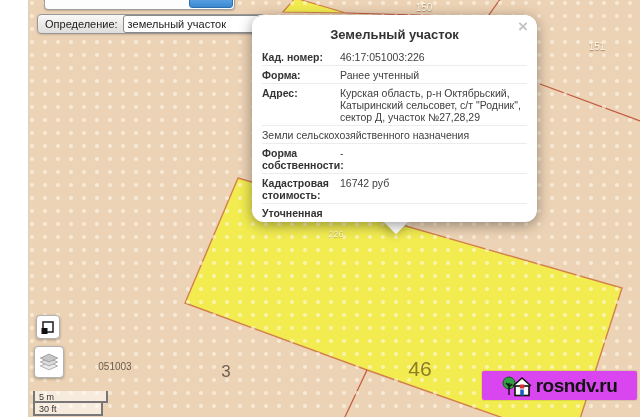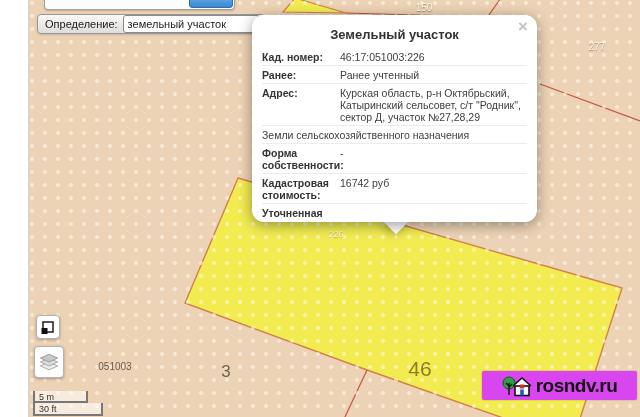--- a/index.html
+++ b/index.html
@@ -59,21 +59,21 @@
   
   .tool-btn{position:absolute;background:#fff;border:1px solid #b2b2b2;border-radius:4px;
     box-shadow:0 1px 3px rgba(0,0,0,.3);display:flex;align-items:center;justify-content:center;cursor:pointer;}
   .btn-area{left:36px;top:315px;width:22px;height:22px;}
   .btn-layers{left:34px;top:346px;width:28px;height:30px;}
 
   
   .scale{position:absolute;left:33px;font-size:9px;line-height:10px;color:#333;
     background:rgba(255,255,255,.55);border:2px solid #777;border-top:none;
     padding:1px 0 0 4px;box-sizing:border-box;white-space:nowrap;}
-  .scale-m{top:391px;width:55px;height:12px;}
+  .scale-m{top:391px;width:75px;height:12px;}
   .scale-ft{top:403px;width:70px;height:13px;}
 
   
   .attribution{position:absolute;right:0;bottom:0;height:14px;padding:1px 5px 0 5px;
     background:rgba(255,255,255,.72);font-size:10px;line-height:12px;color:#333;white-space:nowrap;}
   .attribution a{color:#0078a8;text-decoration:none;}
 
   
   .watermark{position:absolute;left:482px;top:371px;width:155px;height:29px;background:#d946ef;
     display:flex;align-items:center;justify-content:center;gap:4px;border-radius:2px;
@@ -94,21 +94,21 @@
 
       <line x1="317" y1="13" x2="457" y2="17" stroke="#c2573f" stroke-width="1"></line>
       <line x1="472" y1="-2" x2="457" y2="19" stroke="#c2573f" stroke-width="1.2"></line>
       <line x1="511" y1="84" x2="611" y2="121" stroke="#c2573f" stroke-width="1.2"></line>
       <line x1="338" y1="370" x2="315" y2="419" stroke="#c2573f" stroke-width="1.2"></line>
     </svg>
     <div class="dots"></div>
   </div>
 
   <span class="mlabel lab-quarter" style="left:424px;top:2px;">150</span>
-  <span class="mlabel lab-quarter" style="left:597px;top:41px;">277</span>
+  <span class="mlabel lab-quarter" style="left:597px;top:41px;">151</span>
   <span class="mlabel lab-226" style="left:336px;top:229px;">226</span>
   <span class="mlabel lab-code" style="left:115px;top:361px;">051003</span>
   <span class="mlabel lab-17" style="left:226px;top:362px;">3</span>
   <span class="mlabel lab-46" style="left:420px;top:357px;">46</span>
 
   <div class="left-strip"></div>
 
   <div class="searchbar">
     <div class="go"></div>
   </div>
@@ -123,21 +123,21 @@
 
   <div class="popup-tail"></div>
   <div class="popup">
     <span class="close">×</span>
     <h3>Земельный участок</h3>
     <div class="prow">
       <div class="plabel">Кад. номер:</div>
       <div class="pvalue">46:17:051003:226</div>
     </div>
     <div class="prow">
-      <div class="plabel">Ранее:</div>
+      <div class="plabel">Форма:</div>
       <div class="pvalue">Ранее учтенный</div>
     </div>
     <div class="prow">
       <div class="plabel">Адрес:</div>
       <div class="pvalue">Курская область, р-н Октябрьский, Катыринский сельсовет, с/т "Родник", сектор Д, участок №27,28,29</div>
     </div>
     <div class="prow">
       <div class="pvalue nowrap">Земли сельскохозяйственного назначения</div>
     </div>
     <div class="prow">

